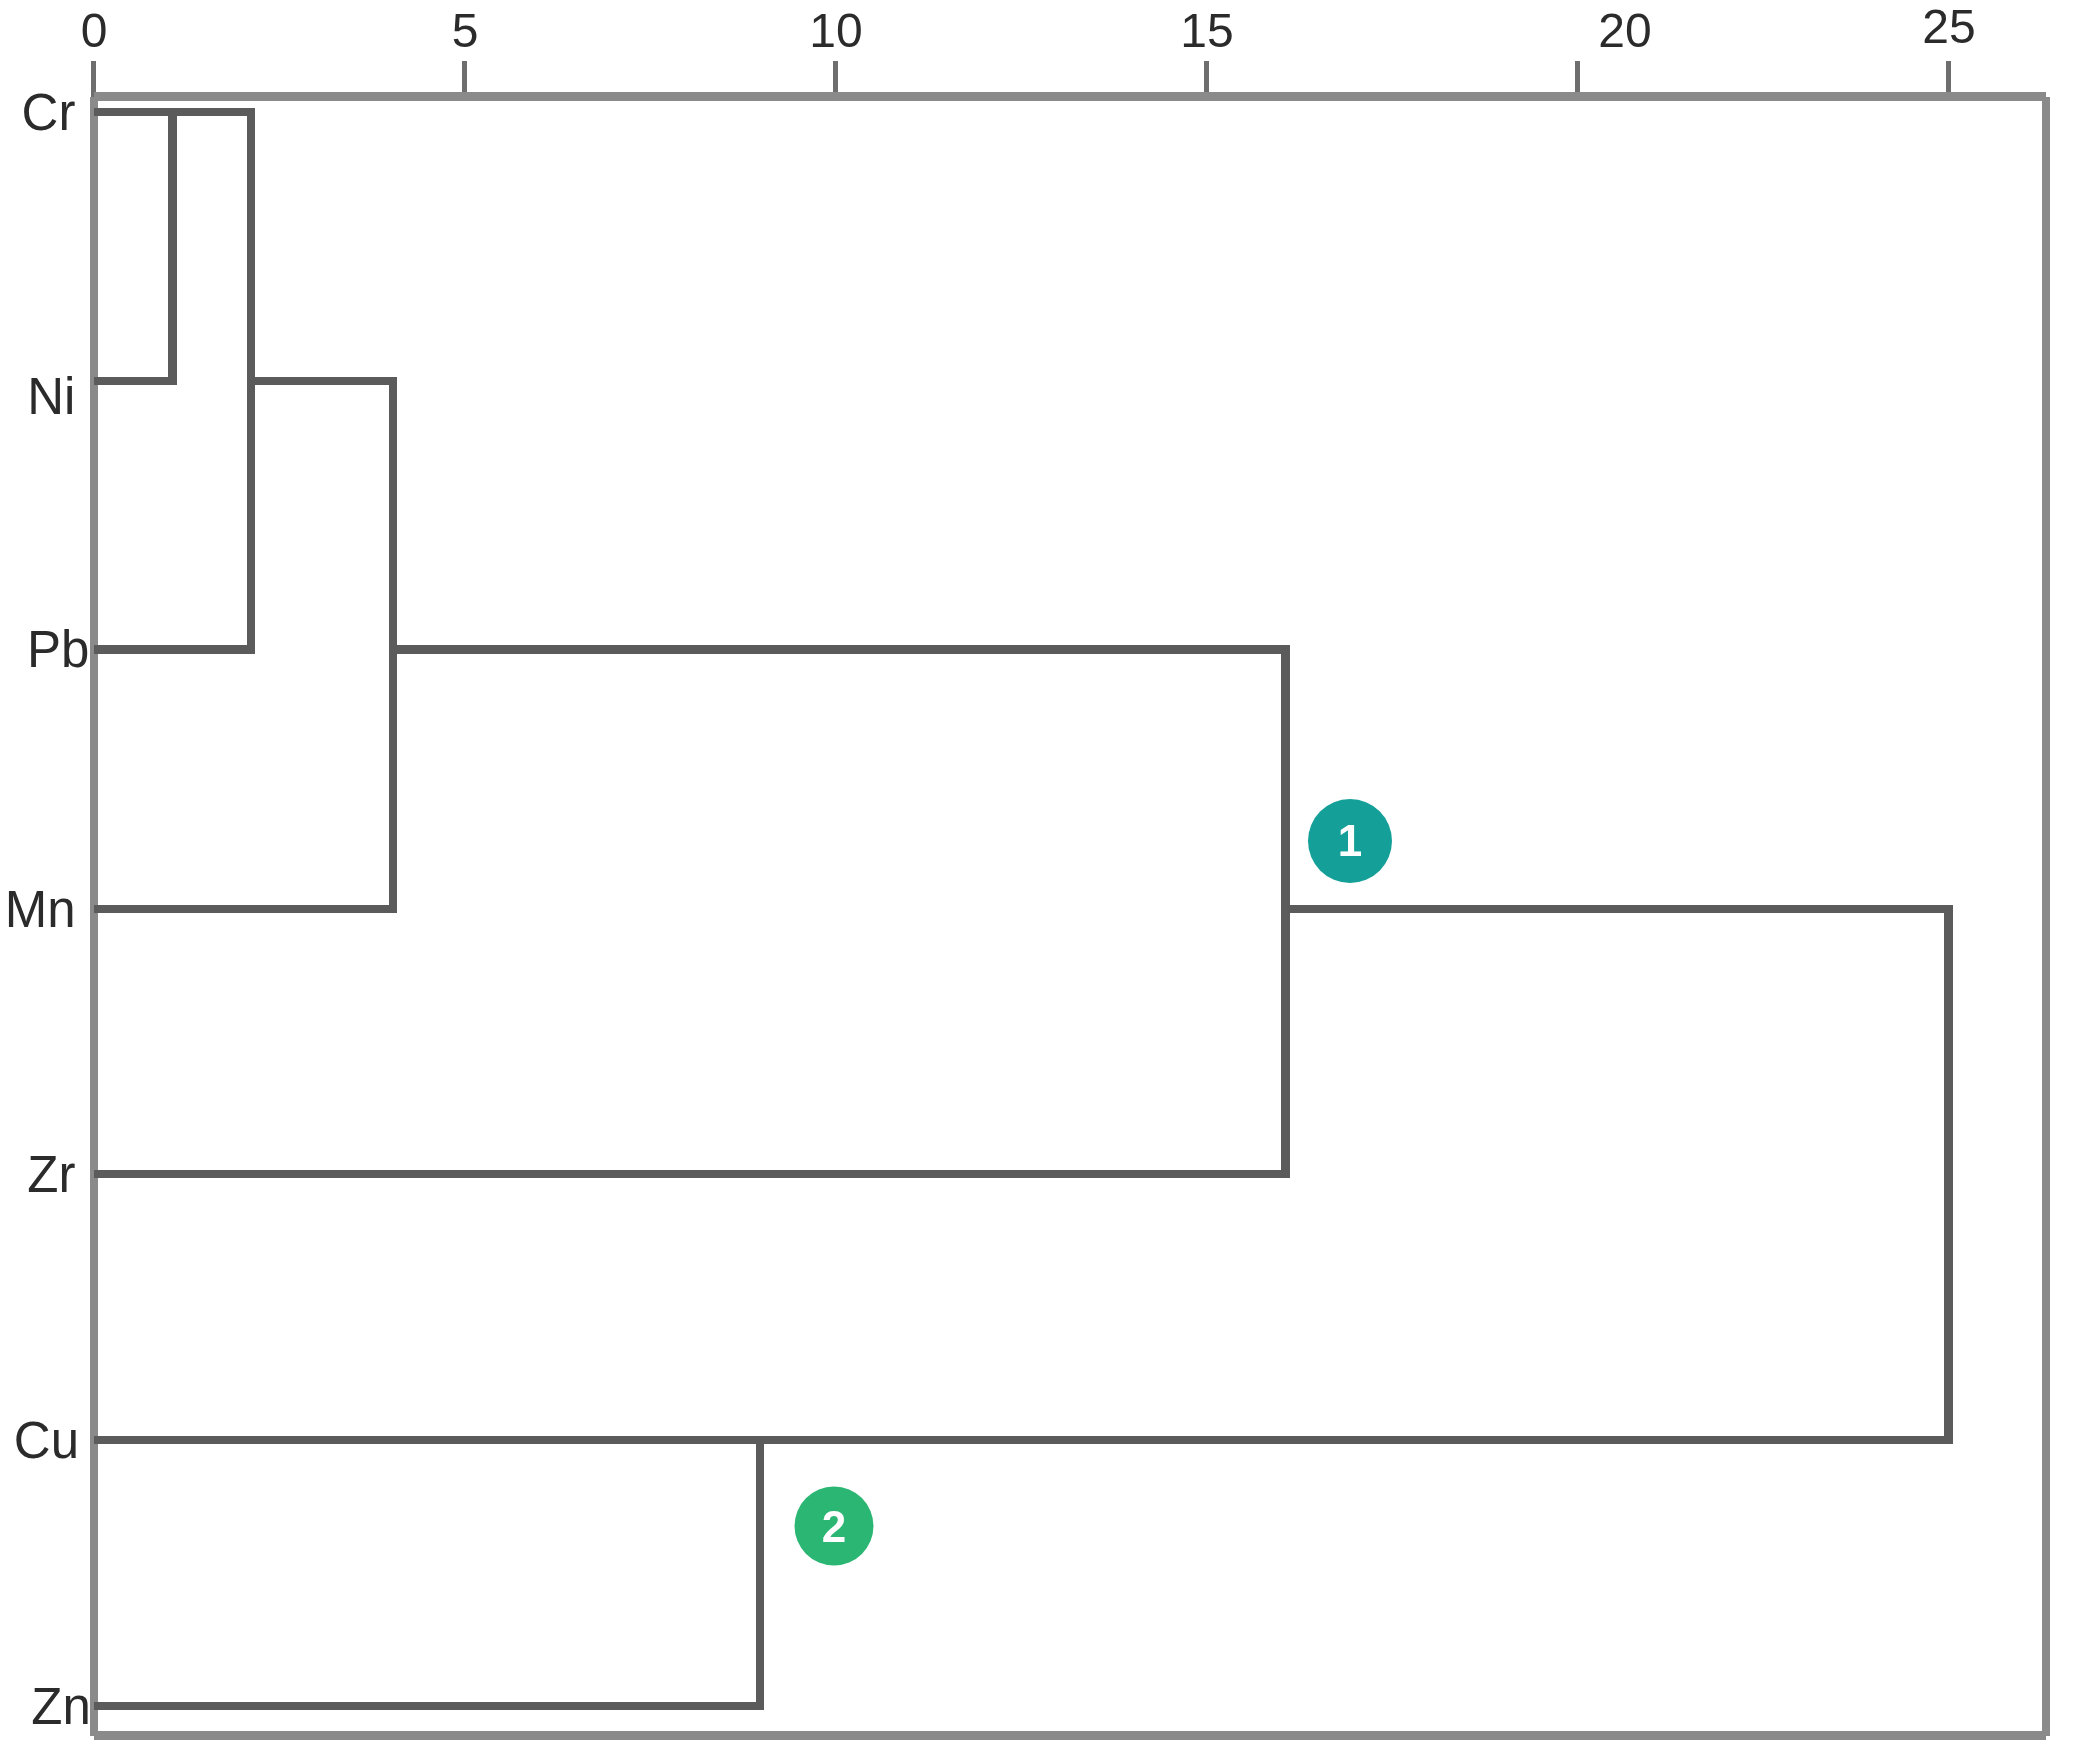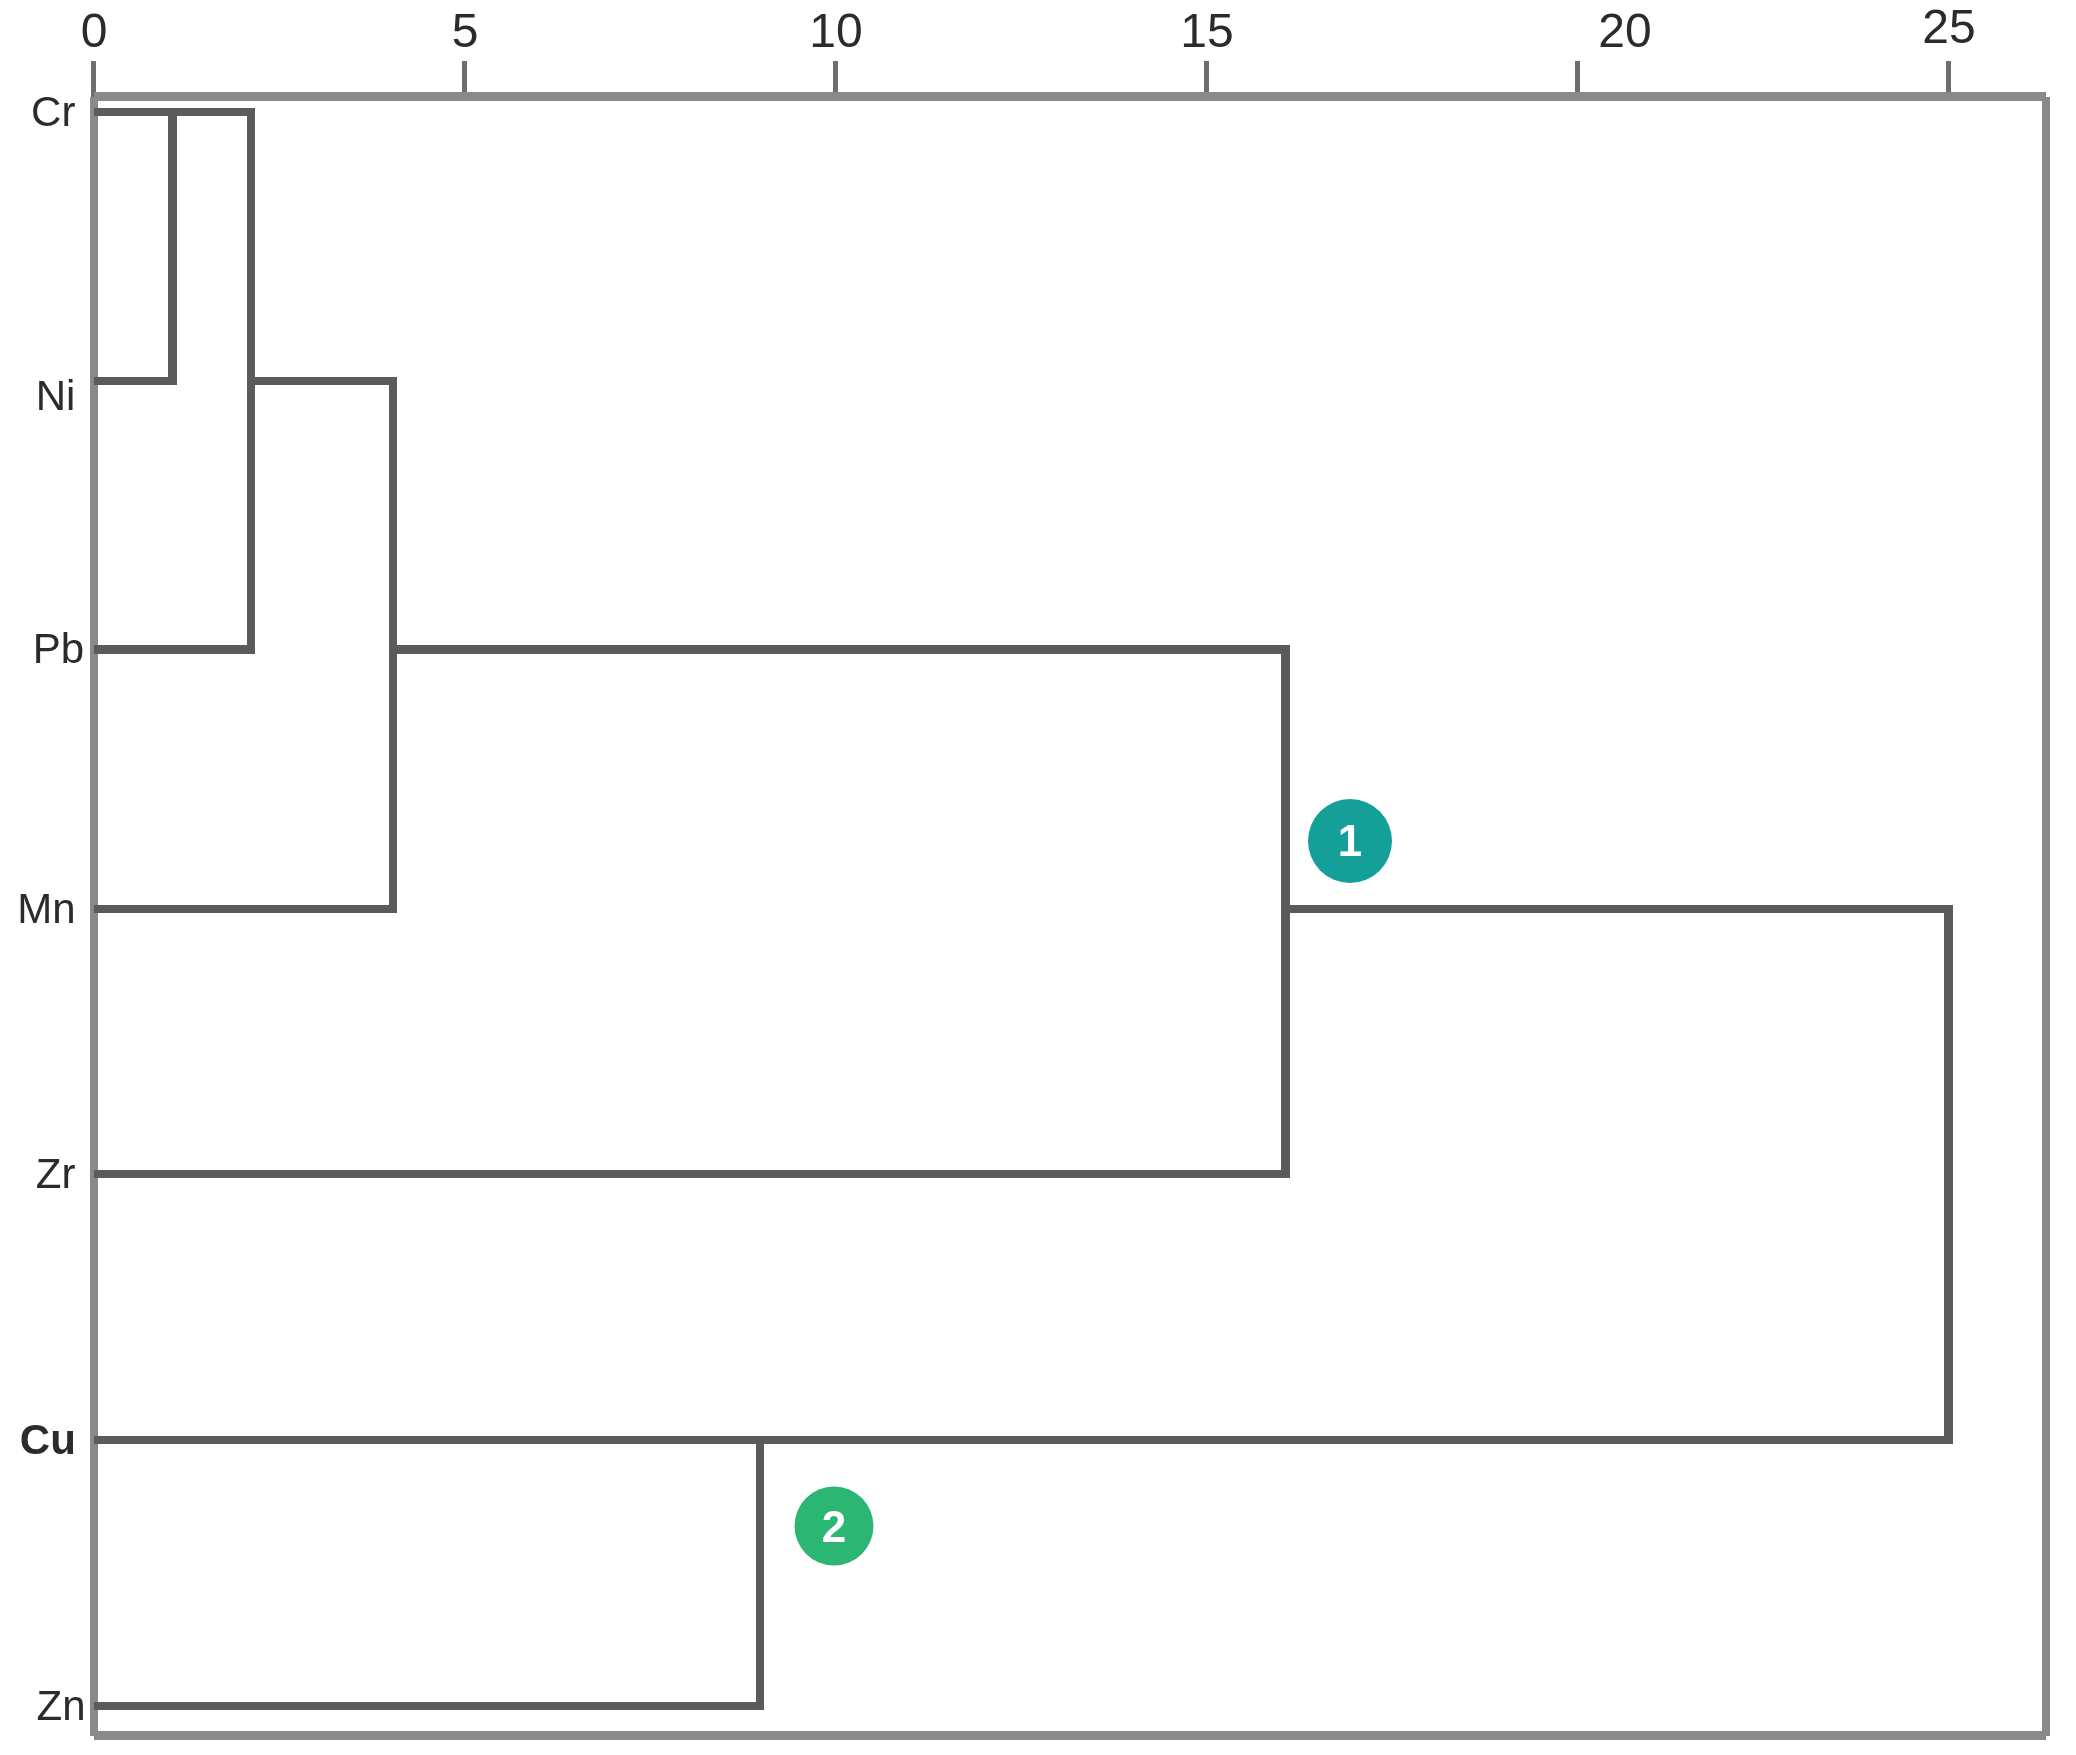--- a/index.html
+++ b/index.html
@@ -8,21 +8,21 @@
   .axis-label{
     position:absolute;
     font-size:48px;
     color:#2b2b2b;
     transform:translateX(-50%);
     white-space:nowrap;
     line-height:1;
   }
   .leaf-label{
     position:absolute;
-    font-size:42px;
+    font-size:51px;
     color:#2b2b2b;
     transform:translateY(-50%);
     white-space:nowrap;
     text-align:right;
   }
   .badge{
     position:absolute;
     border-radius:50%;
     display:flex;
     align-items:center;
@@ -45,21 +45,21 @@
   <div class="axis-label" style="left:836px; top:7.3px;">10</div>
   <div class="axis-label" style="left:1207px; top:7.3px;text-align:center;">15</div>
   <div class="axis-label" style="left:1578px; top:7.3px;margin-left:47px;">20</div>
   <div class="axis-label" style="left:1949px; top:3px;">25</div>
 
   <div class="leaf-label" style="left:18.4px; top:112px; width:57px;">Cr</div>
   <div class="leaf-label" style="left:18.4px; top:381px; width:57px;margin-top:15px;">Ni</div>
   <div class="leaf-label" style="left:27px; top:649px; width:57px;">Pb</div>
   <div class="leaf-label" style="left:4.6px; top:909px; width:71px;">Mn</div>
   <div class="leaf-label" style="left:18.4px; top:1174px; width:57px;text-align:right;">Zr</div>
-  <div class="leaf-label" style="left:13.8px; top:1440px; width:62px;font-weight:bold;">Cu</div>
+  <div class="leaf-label" style="left:13.8px; top:1440px; width:62px;">Cu</div>
   <div class="leaf-label" style="left:30px; top:1706px; width:62px;text-align:center;">Zn</div>
 
   <svg width="2076" height="1756" shape-rendering="crispEdges" viewBox="0 0 2261 1912">
 
     <g stroke="#6e6e6e" stroke-width="6">
       <line x1="102" y1="66" x2="102" y2="105"></line>
       <line x1="506" y1="66" x2="506" y2="105"></line>
       <line x1="910" y1="66" x2="910" y2="105"></line>
       <line x1="1314" y1="66" x2="1314" y2="105"></line>
       <line x1="1718" y1="66" x2="1718" y2="105"></line>

